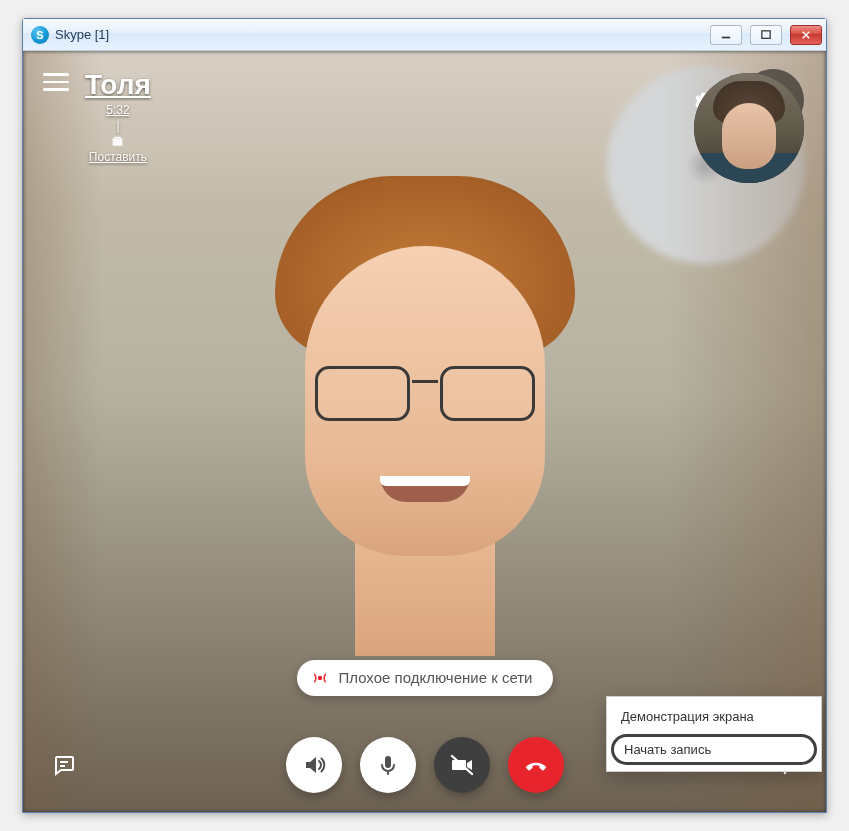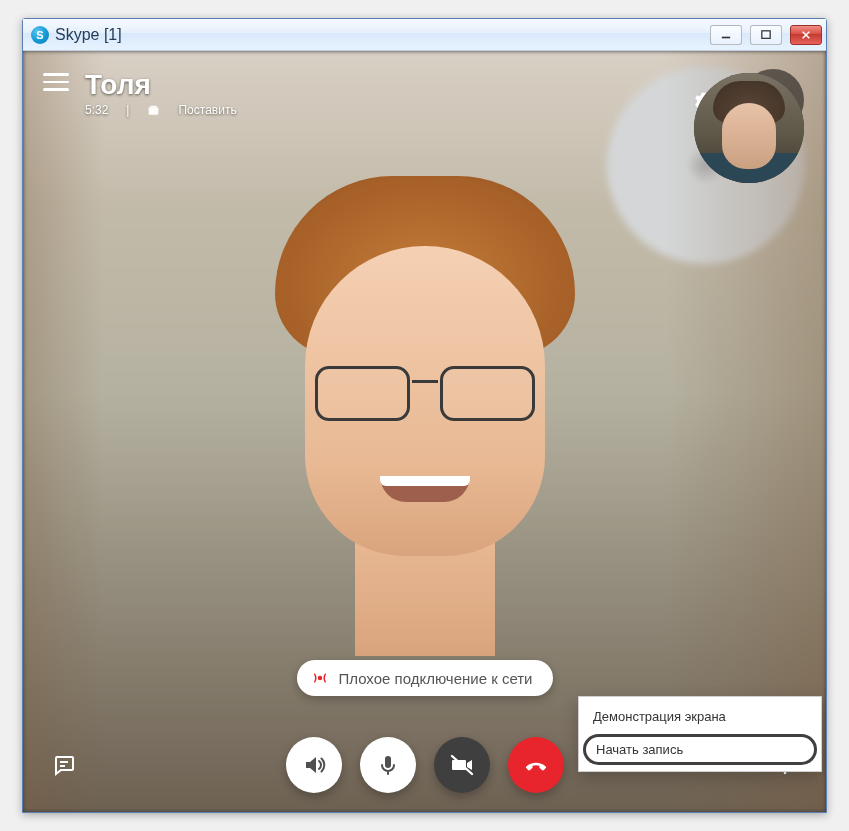--- a/index.html
+++ b/index.html
@@ -33,21 +33,21 @@
   gap: 6px;
 }
 .titlebar .app-icon {
   width: 18px; height: 18px;
   background: radial-gradient(circle at 35% 30%, #59c4f1, #1398d6 55%, #0f7ab0);
   border-radius: 50%;
   display: flex; align-items: center; justify-content: center;
   color: #fff; font-weight: bold; font-size: 11px;
 }
 .titlebar .title {
-  font-size: 16px;
+  font-size: 13px;
   color: #223c5b;
 }
 .titlebar .spacer { flex: 1; }
 .titlebar .winbtn {
   width: 32px; height: 20px;
   border: 1px solid rgba(0,0,0,0.25);
   margin-left: 2px;
   background: linear-gradient(#fafdff, #e8f2fe);
   border-radius: 3px;
   display: flex; align-items: center; justify-content: center;
@@ -130,23 +130,23 @@
   color: #fff;
 }
 .menu-icon {
   width: 26px; height: 26px;
   display: flex; flex-direction: column; justify-content: center; gap: 5px;
   cursor: pointer;
 }
 .menu-icon span {
   height: 2.5px; background: #fff; border-radius: 2px;
 }
-.callinfo { display: flex; flex-direction: column; gap: 2px; }
+.callinfo { display: flex; flex-direction: column; gap: 2px; text-decoration: underline; }
 .callinfo .name { font-size: 28px; font-weight: 700; text-shadow: 0 1px 3px rgba(0,0,0,0.6); }
-.callinfo .meta { font-size: 12px; opacity: 0.95; display: flex; align-items: center; gap: 18px; text-shadow: 0 1px 3px rgba(0,0,0,0.6); }
+.callinfo .meta { font-size: 12px; opacity: 0.95; display: flex; align-items: center; gap: 2px; text-shadow: 0 1px 3px rgba(0,0,0,0.6); flex-direction: column; }
 .overlay-top .flex { flex: 1; }
 .top-btn {
   width: 62px; height: 62px; border-radius: 50%;
   background: rgba(0,0,0,0.52);
   display: flex; align-items: center; justify-content: center;
   cursor: pointer;
 }
 .top-btn.light { background: transparent; width: 40px; height: 40px; margin-top: 12px; margin-right: 4px; }
 .top-btn svg { width: 22px; height: 22px; fill: #fff; }
 .pip {
@@ -177,21 +177,21 @@
   position: absolute; bottom: 0; left: 0; right: 0; height: 30px;
   background: #2b4654;
 }
 .conn-pill {
   position: absolute; bottom: 116px; left: 50%; transform: translateX(-50%);
   background: #fff;
   color: #555;
   padding: 9px 20px 9px 14px;
   border-radius: 28px;
   font-size: 15px;
-  display: flex; align-items: center; gap: 10px;
+  display: flex; align-items: flex-start; gap: 10px;
   box-shadow: 0 3px 10px rgba(0,0,0,0.25);
 }
 .conn-pill svg { width: 18px; height: 18px; }
 .bottombar {
   position: absolute; bottom: 0; left: 0; right: 0;
   height: 95px;
   display: flex; align-items: center;
   padding: 0 26px;
 }
 .bottombar .side { display: flex; align-items: center; }
@@ -213,21 +213,21 @@
 .callbtn.red svg { fill: #fff; }
 .ghost-icon {
   width: 30px; height: 30px;
   display: flex; align-items: center; justify-content: center;
   cursor: pointer;
 }
 .ghost-icon svg { width: 24px; height: 24px; fill: #fff; }
 .context-menu {
   position: absolute;
   right: 4px; bottom: 40px;
-  width: 244px;
+  width: 216px;
   background: #fff;
   border: 1px solid #cfcfcf;
   box-shadow: 0 6px 16px rgba(0,0,0,0.22);
   padding: 4px 0;
   font-size: 13px;
   color: #333;
   z-index: 50;
   overflow: hidden;
 }
 .context-menu .mi {

